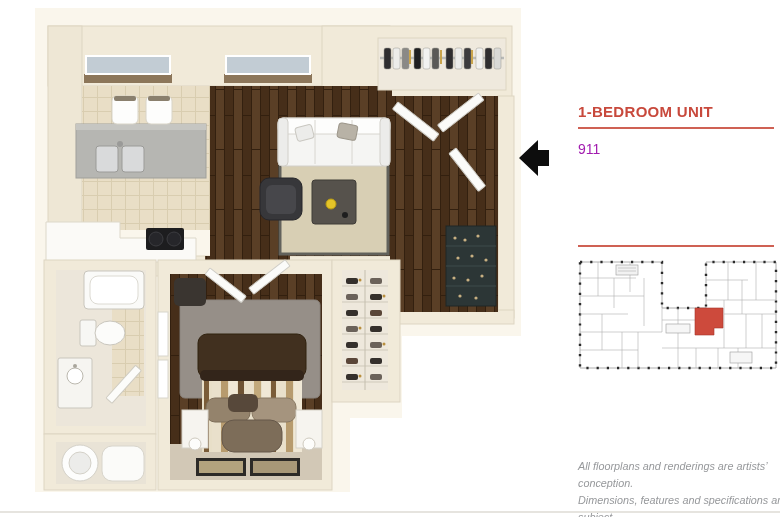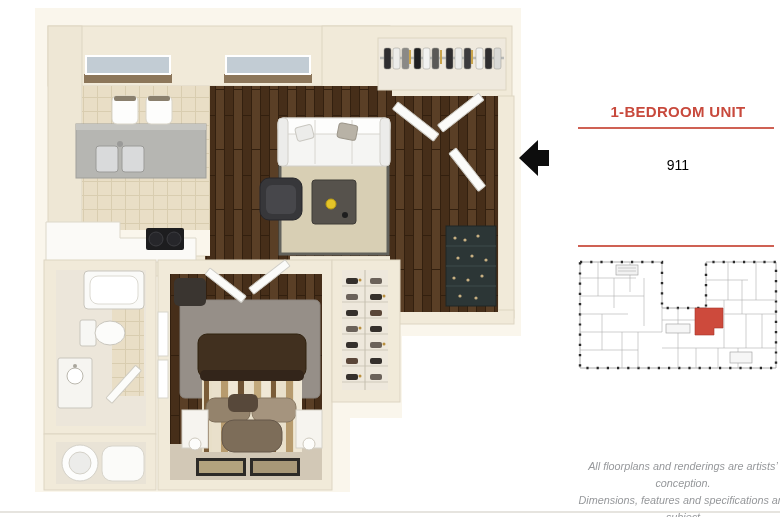--- a/index.html
+++ b/index.html
@@ -1,22 +1,22 @@
 <!DOCTYPE html>
 <html><head>
 <meta charset="utf-8">
 <style>
   html,body{margin:0;padding:0;background:#ffffff;}
   .page{position:relative;width:780px;height:517px;background:#ffffff;overflow:hidden;
         font-family:"Liberation Sans", sans-serif;}
   .floorplan-area{position:absolute;left:0;top:0;width:562px;height:517px;}
-  .info-panel{position:absolute;left:578px;top:0;width:200px;height:517px;text-align:center;}
+  .info-panel{position:absolute;left:578px;top:0;width:200px;height:517px;}
   .section-title{font-size:15px;font-weight:700;letter-spacing:.3px;color:#c8493c;}
   .title-rule{height:2px;background:#cf6154;margin-top:7px;width:196px;}
-  .unit-number{margin-top:28px;font-size:14px;color:#000000;}
+  .unit-number{margin-top:12px;font-size:14px;color:#a21caf;}
   .unit-section{position:absolute;left:0;top:103px;width:200px;}
   .location-section{position:absolute;left:0;top:238px;width:200px;}
   .keyplan{margin-top:9px;}
   .disclaimer{position:absolute;left:0;top:458px;width:210px;font-size:10.8px;line-height:17px;
               font-style:italic;color:#96989b;}
   .bottom-divider{position:absolute;left:0;top:511px;width:780px;height:2px;background:#e6e4df;}
 </style>
 </head>
 <body>
 

